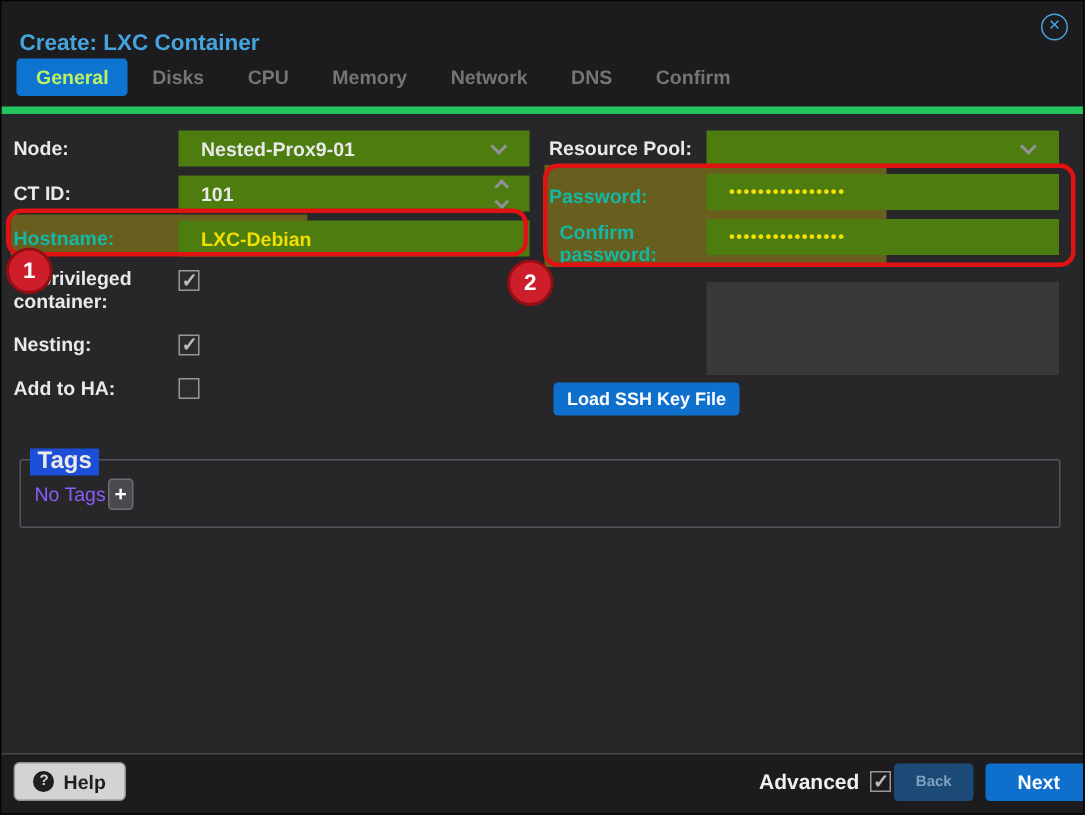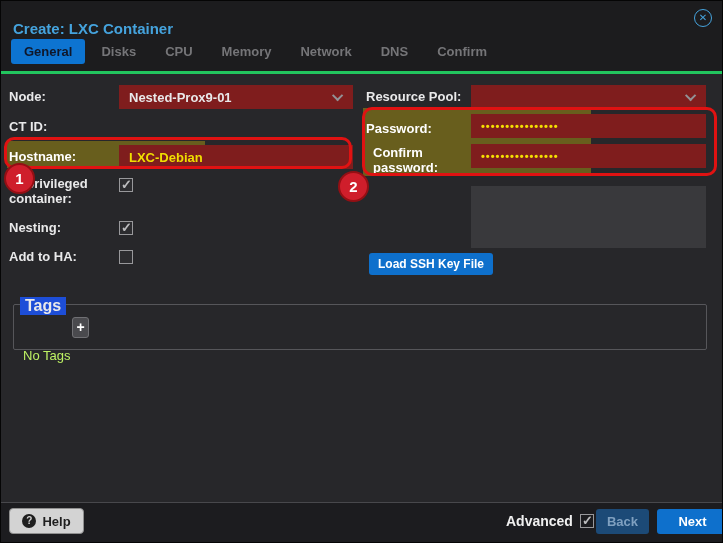--- a/index.html
+++ b/index.html
@@ -17,33 +17,33 @@
   .close-btn {
     position:absolute; right:10px; top:8px; width:18px; height:18px;
     border:1px solid #45a3dd; border-radius:50%; color:#45a3dd;
     font-size:10px; line-height:16px; text-align:center; cursor:pointer;
   }
   .tabs { position:absolute; left:10px; top:38px; display:flex; align-items:center; }
   .tab {
     font-size:13px; font-weight:700; color:#757578;
     padding:5px 13px; border-radius:3px; margin-right:3px; white-space:nowrap;
   }
-  .tab.active { background:#0d74d1; color:#0f172a; }
+  .tab.active { background:#0d74d1; color:#bef264; }
   .tab.enabled { color:#f2f2f2; }
 
   
   .body {
     position:absolute; top:70px; left:0; right:0; height:433px;
-    background:#27272a; border-top:3px solid #22c55e;text-decoration:underline;
+    background:#27272a; border-top:5px solid #22c55e;text-decoration:underline;
   }
   .lbl { position:absolute; font-size:13px; font-weight:700; color:#e9e9ea; line-height:15px; }
-  .lbl.yellow { color:#ffffff; }
+  .lbl.yellow { color:#14b8a6; }
   .field {
-    position:absolute; height:24px; background:#7f1d1d; color:#e9e9ea;
-    font-size:13px; font-weight:700; display:flex; align-items:center; padding:0 10px;
+    position:absolute; height:24px; background:#4d7c0f; color:#e9e9ea;
+    font-size:13px; font-weight:700; display:flex; align-items:center; padding:0 15px;
   }
   .field .val { flex:1; overflow:hidden; white-space:nowrap; }
   .field .val.yellow { color:#f0df00; }
   .dots { color:#f5e003; font-size:11px; letter-spacing:1px; font-weight:700; }
 
   .chev-down {
     width:8px; height:8px; border-left:2px solid #929296; border-bottom:2px solid #929296;
     transform:rotate(-45deg) translateY(-2px); flex:none;
   }
   .spinner { display:flex; flex-direction:column; gap:3px; flex:none; }
@@ -70,21 +70,21 @@
 
   
   .tags-box {
     position:absolute; left:12px; top:230px; width:694px; height:46px;
     border:1px solid #56565a; border-radius:2px;
   }
   .tags-legend {
     position:absolute; top:-8px; left:6px; background:#1d4ed8; padding:0 5px;
     font-size:16px; font-weight:700; color:#e9e9ea;
   }
-  .no-tags { position:absolute; left:9px; top:15px; font-size:13px; color:#bef264;margin-top:28px; }
+  .no-tags { position:absolute; left:9px; top:15px; font-size:13px; color:#8b5cf6; }
   .tag-add {
     position:absolute; left:58px; top:12px; width:17px; height:21px;
     background:#4a4a4e; border:1px solid #707074; border-radius:3px;
     color:#ffffff; font-size:14px; font-weight:700; line-height:19px; text-align:center; cursor:pointer;
   }
 
   
   .hl { position:absolute; background:rgba(255,221,0,0.30); pointer-events:none; }
   .red-rect {
     position:absolute; border:3px solid #e01212; border-radius:10px;
@@ -112,21 +112,21 @@
     width:14px; height:14px; border-radius:50%; background:#1e1e1e; color:#d3d3d3;
     font-size:10px; font-weight:700; line-height:14px; text-align:center;
   }
   .advanced-wrap { position:absolute; left:505px; top:10px; display:flex; align-items:center; gap:7px; }
   .advanced-label { font-size:14px; font-weight:700; color:#f0f0f0; }
   .adv-check { position:relative; width:14px; height:14px; background:#1c1c1f; border:1px solid #98989b; cursor:pointer; }
   .adv-check.checked::after { content:"\2713"; position:absolute; left:1px; top:-2px; color:#bcbcbe; font-size:13px; font-weight:700; }
   .back-btn {
     position:absolute; left:595px; top:6px; width:53px; height:25px;
     background:#1c4a77; color:#7fa0c0; border-radius:3px;
-    font-size:13px; font-weight:700; display:flex; align-items:center; justify-content:center; cursor:pointer;
+    font-size:10px; font-weight:700; display:flex; align-items:center; justify-content:center; cursor:pointer;
   }
   .next-btn { left:656px; top:6px; width:71px; height:25px; }
 </style>
 </head>
 <body>
 
 <div class="dialog">
 
   <div class="header">
     <div class="title">Create: LXC Container</div>
@@ -144,20 +144,27 @@
 
   <div class="body">
 
     <div class="lbl" style="left:8px; top:15px;">Node:</div>
     <div class="field" style="left:118px; top:11px; width:234px;">
       <span class="val">Nested-Prox9-01</span>
       <span class="chev-down"></span>
     </div>
 
     <div class="lbl" style="left:8px; top:45px;">CT ID:</div>
+    <div class="field" style="left:118px; top:41px; width:234px;">
+      <span class="val">101</span>
+      <span class="spinner">
+          <i class="up"></i>
+          <i class="down"></i>
+        </span>
+    </div>
 
     <div class="hl" style="left:6px; top:67px; width:198px; height:27px;"></div>
     <div class="lbl yellow" style="left:8px; top:75px;">Hostname:</div>
     <div class="field" style="left:118px; top:71px; width:234px;">
       <span class="val yellow">LXC-Debian</span>
     </div>
 
     <div class="lbl" style="left:8px; top:102px; width:92px;">Unprivileged container:</div>
     <div class="checkbox checked" style="left:118px; top:104px;"></div>
 

